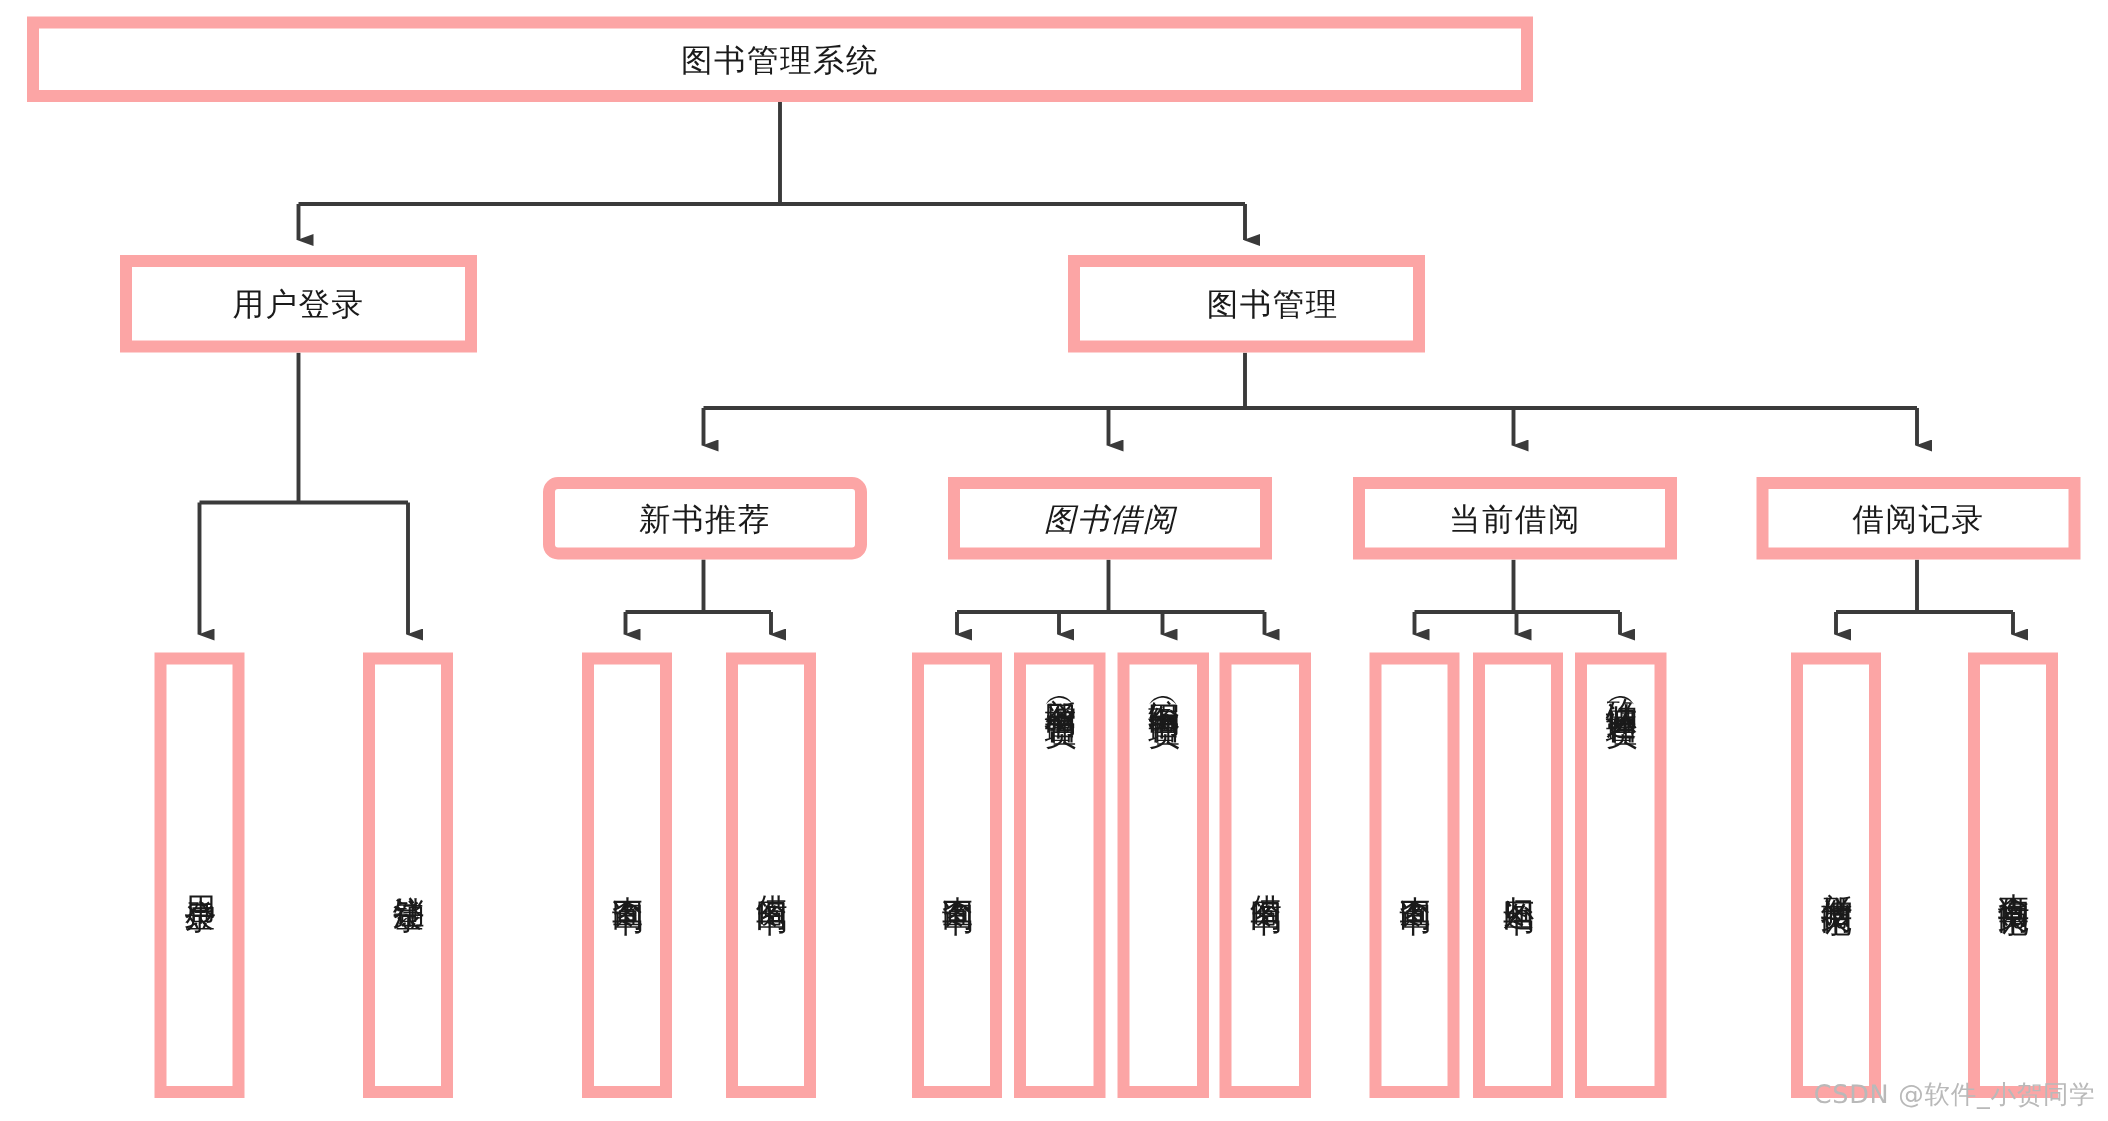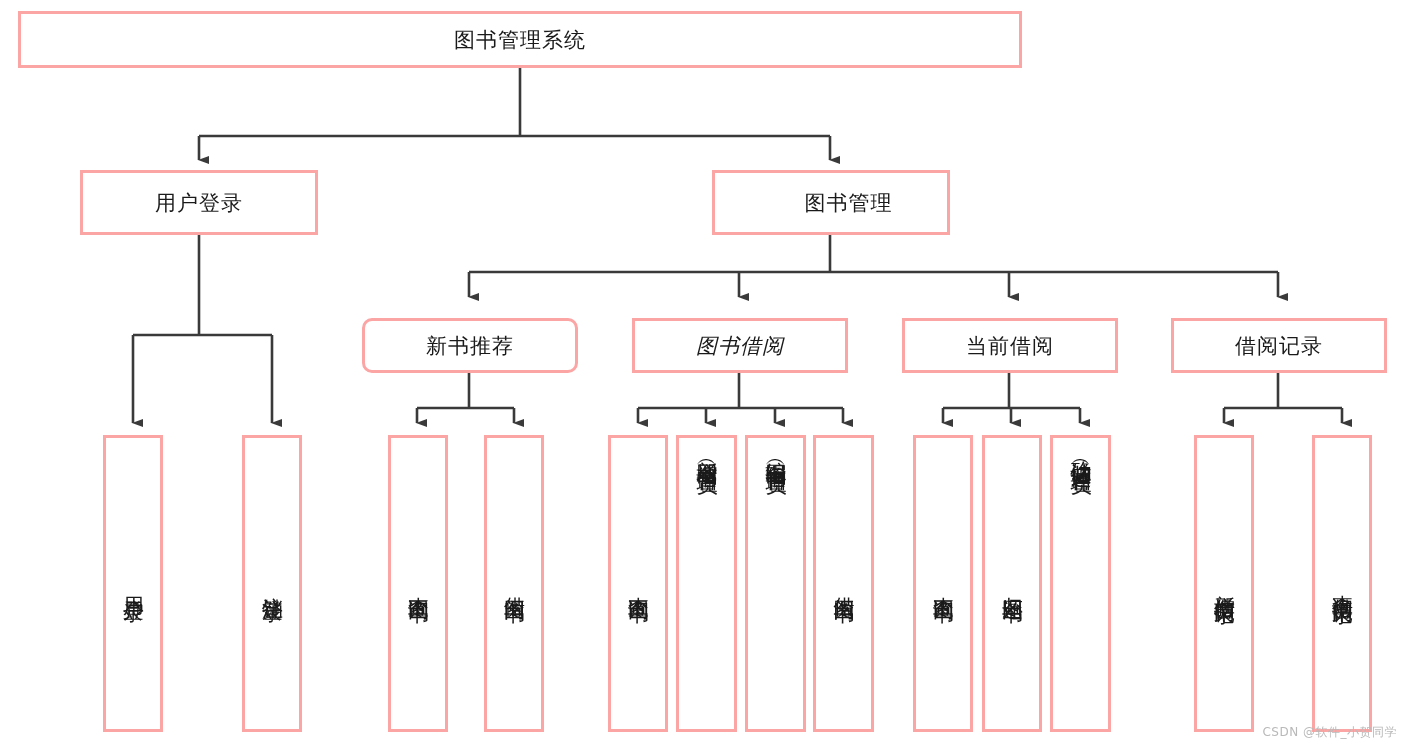--- a/index.html
+++ b/index.html
@@ -21,21 +21,21 @@
     position: absolute;
     left: 0;
     top: 0;
     width: 1405px;
     height: 747px;
     pointer-events: none;
   }
   .node {
     position: absolute;
     box-sizing: border-box;
-    border: 3px solid #fca5a5;
+    border: 8px solid #fca5a5;
     background: #ffffff;
     display: flex;
     align-items: center;
     justify-content: center;
     color: #1a1a1a;
     z-index: 2;
   }
   .node.h {
     font-size: 21px;
     letter-spacing: 1px;
@@ -55,21 +55,21 @@
   .node.v.top {
     justify-content: flex-start;
   }
   .node-label {
     display: block;
   }
   #watermark {
     position: absolute;
     right: 8px;
     bottom: 6px;
-    font-size: 12px;
+    font-size: 17px;
     color: #b9b9b9;
     z-index: 5;
     white-space: nowrap;
     letter-spacing: 0.5px;
     text-align: center;
   }
 </style>
 </head>
 <body>
 

